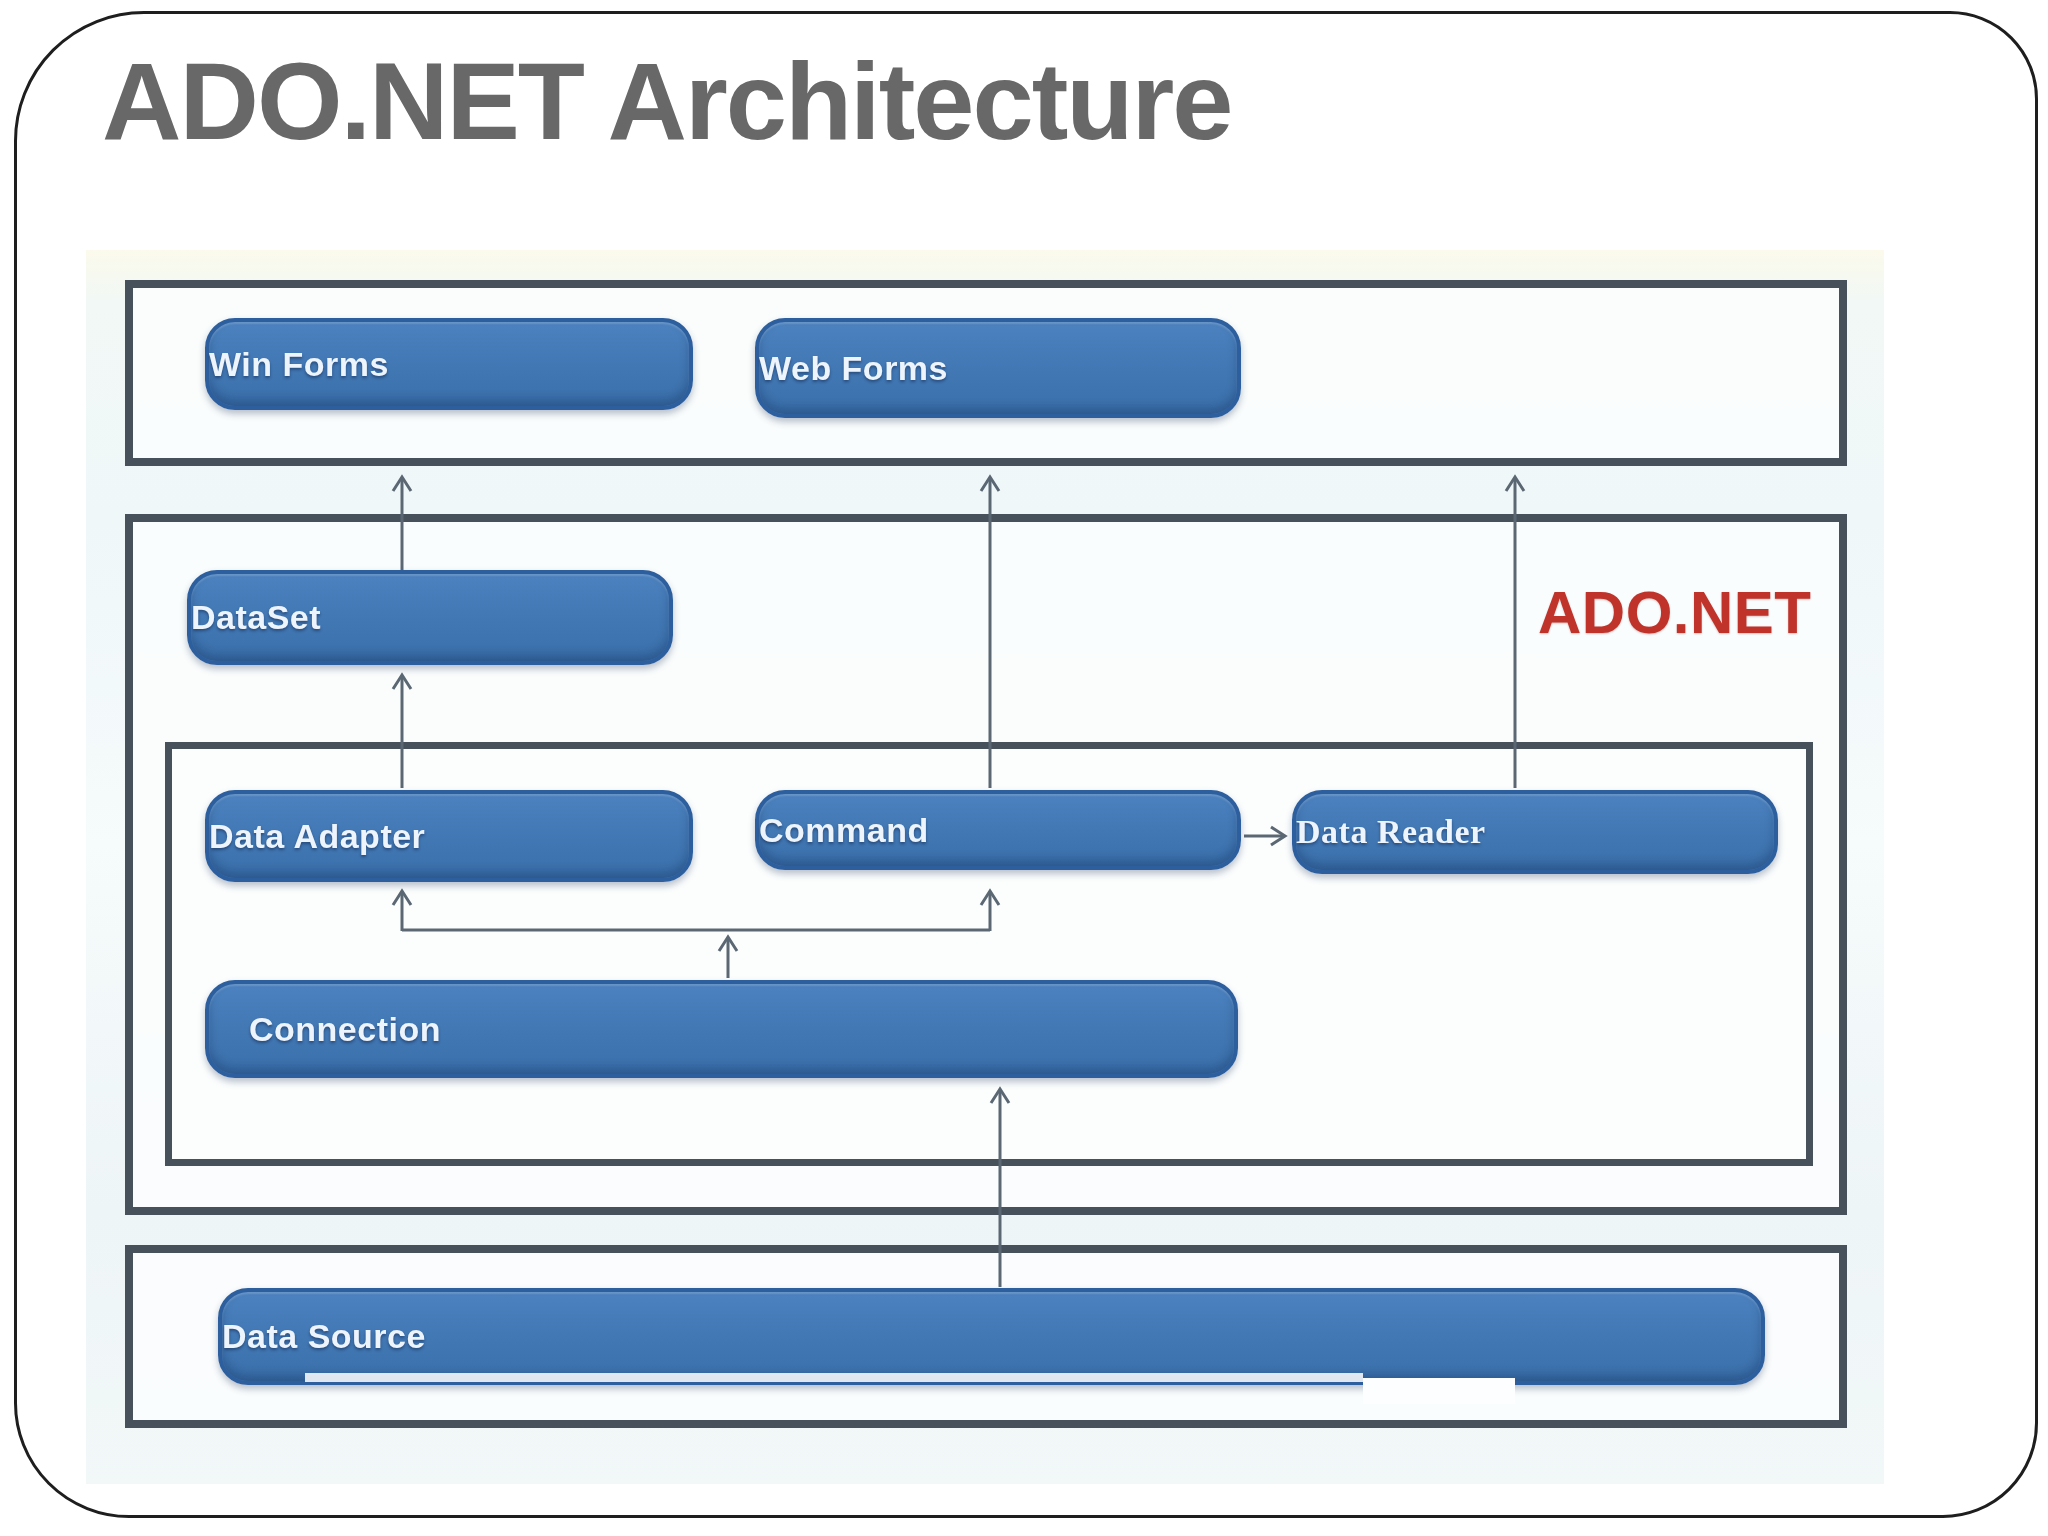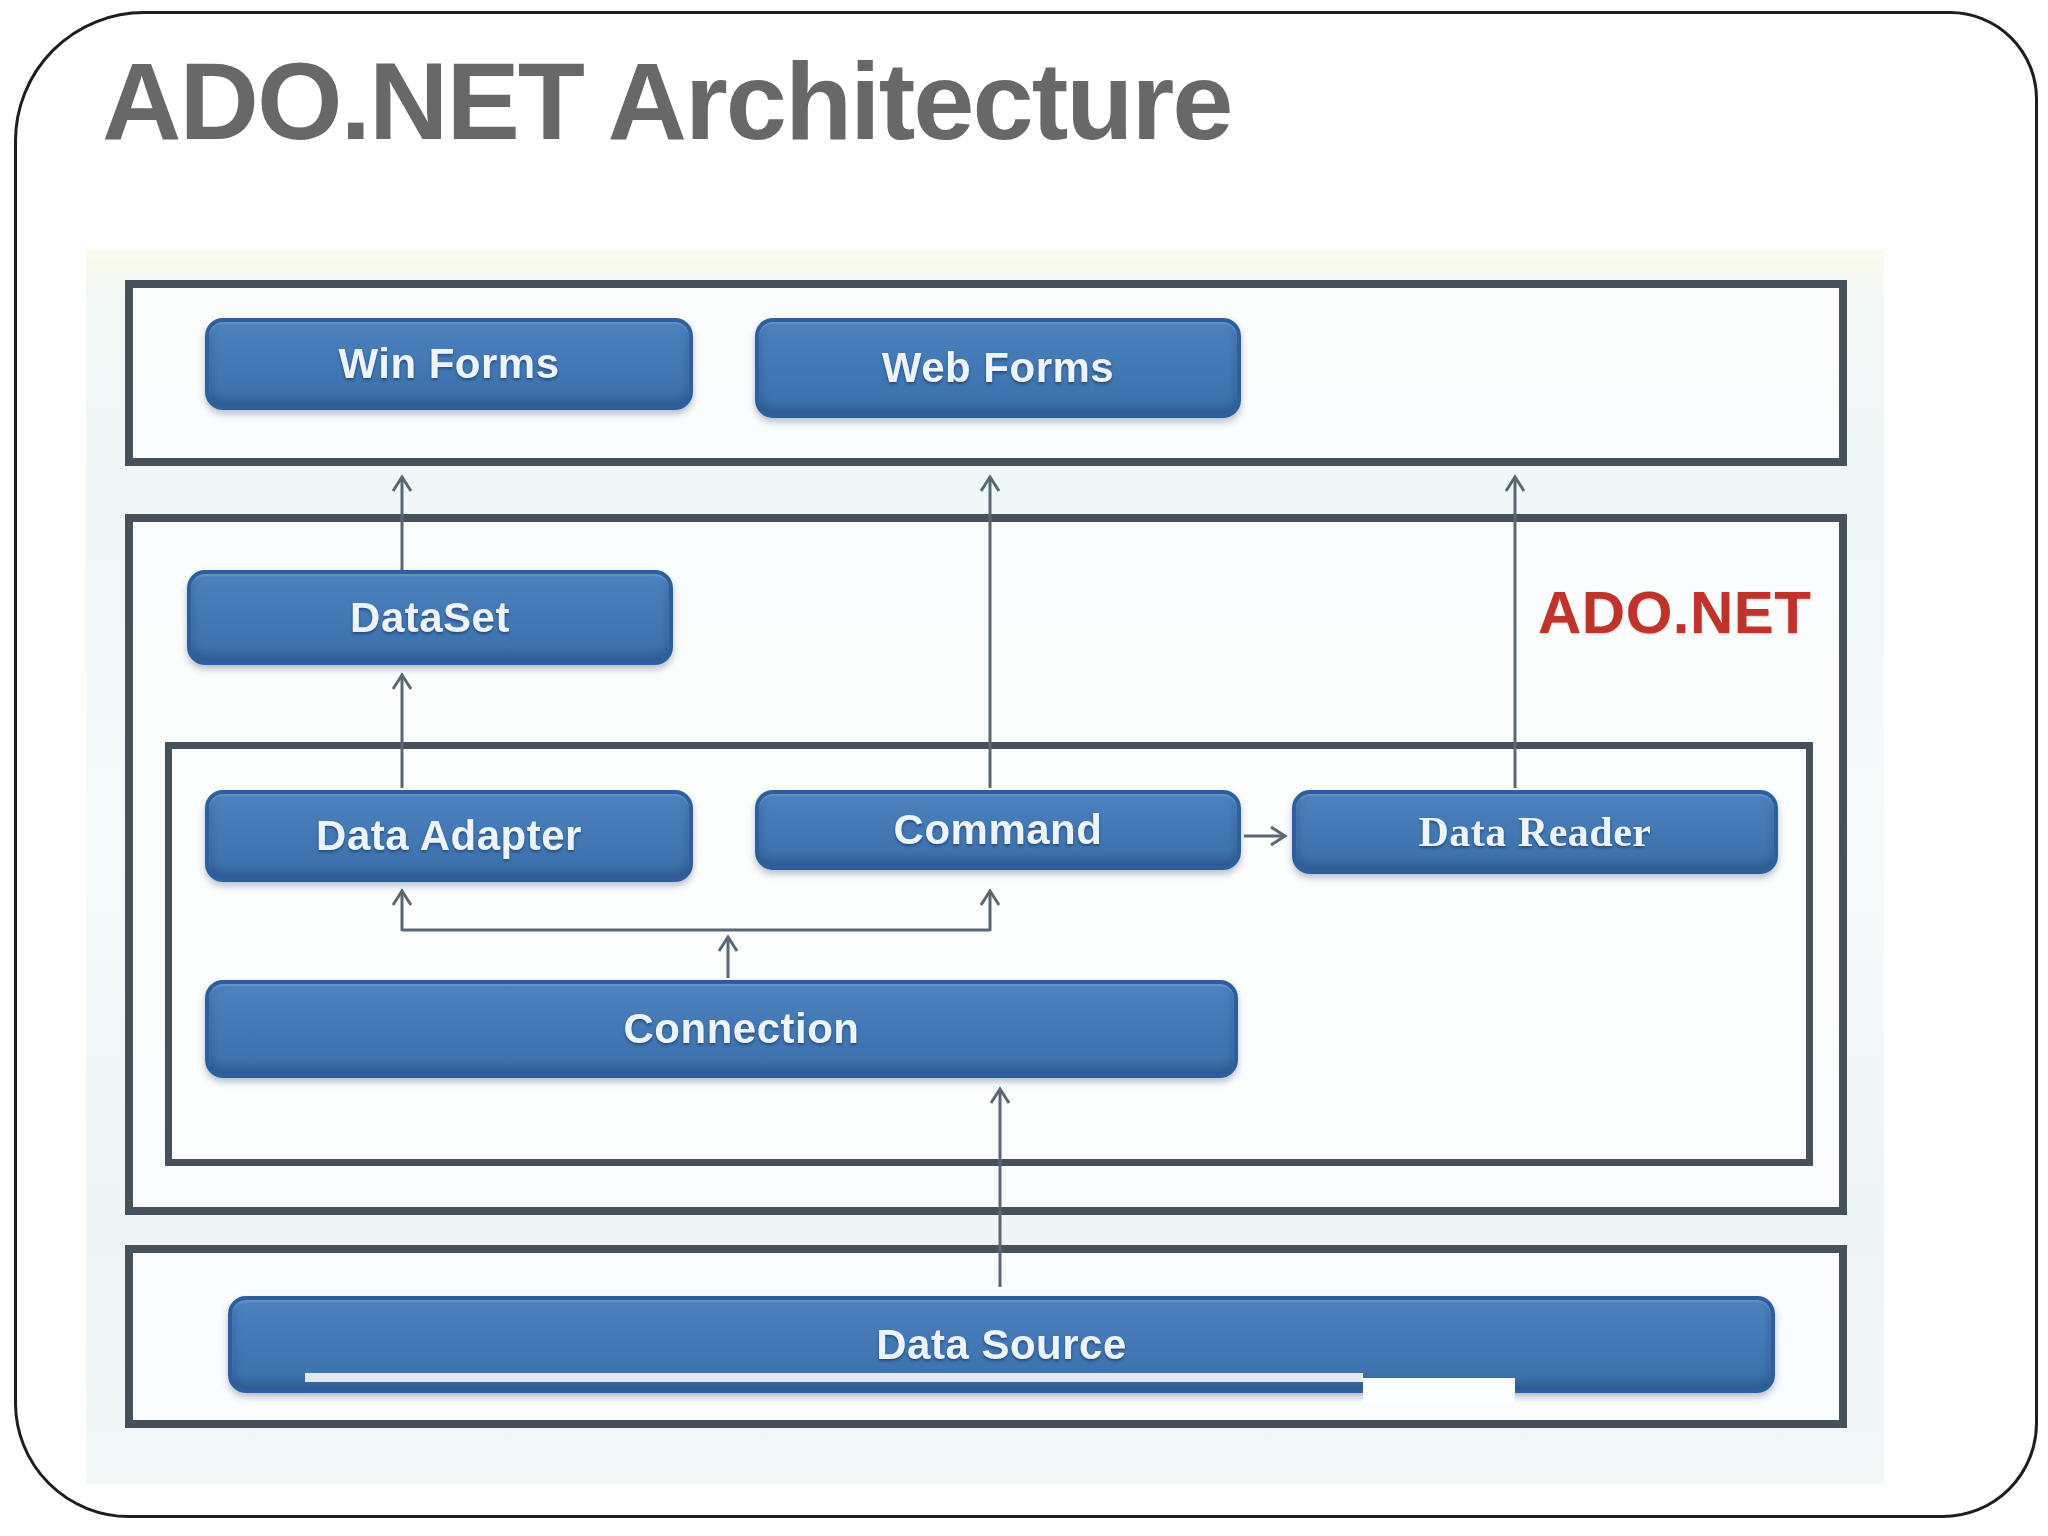--- a/index.html
+++ b/index.html
@@ -32,41 +32,41 @@
     background:rgba(252,254,254,0.8);z-index:2;
   }
   .forms-container{left:125px;top:280px;width:1722px;height:186px;}
   .adonet-container{left:125px;top:514px;width:1722px;height:701px;}
   .provider-container{left:165px;top:742px;width:1648px;height:424px;border-width:7px;z-index:3;}
   .source-container{left:125px;top:1245px;width:1722px;height:183px;}
 
   .arrows{position:absolute;left:0;top:0;width:2048px;height:1536px;z-index:4;pointer-events:none;}
 
   .bluebox{
-    position:absolute;display:flex;align-items:center;justify-content:center;
+    position:absolute;display:flex;align-items:center;
     background:linear-gradient(180deg,var(--box-fill-top,#4b82bf) 0%,#4177b3 55%,var(--box-fill-bottom,#3a70ab) 100%);
     border:4px solid var(--box-border,#2d5f9e);
-    border-radius:18px;
+    border-radius:30px;
     color:var(--box-text,#edf4fc);
-    font-size:42px;font-weight:700;letter-spacing:0.5px;white-space:nowrap;
+    font-size:34px;font-weight:700;letter-spacing:0.5px;white-space:nowrap;
     text-shadow:0 2px 3px rgba(10,25,60,.45);
     box-shadow:0 4px 7px rgba(30,50,90,.30),
                inset 0 -6px 10px rgba(10,30,70,.28),
                inset 0 2px 2px rgba(255,255,255,.18);
     z-index:5;
   }
   .box-win      {left:205px; top:318px; width:488px; height:92px;}
   .box-web      {left:755px; top:318px; width:486px; height:100px;}
   .box-others   {left:1292px;top:318px; width:486px; height:92px;}
   .box-dataset  {left:187px; top:570px; width:486px; height:95px;}
   .box-adapter  {left:205px; top:790px; width:488px; height:92px;}
   .box-command  {left:755px; top:790px; width:486px; height:80px;}
   .box-reader   {left:1292px;top:790px; width:486px; height:84px;font-family:Liberation Serif, serif;}
   .box-connection{left:205px;top:980px; width:1033px;height:98px;padding-left:40px;}
-  .box-source   {left:228px; top:1288px;width:1547px;height:97px;margin-top:8px;}
+  .box-source   {left:218px; top:1288px;width:1547px;height:97px;}
 
   .redlabel{
     position:absolute;color:var(--red-label,#bf332b);
     font-weight:700;font-size:60px;letter-spacing:0.5px;white-space:nowrap;
     text-shadow:0 1px 2px rgba(110,15,15,.25);z-index:6;
   }
   .label-adonet{left:1538px;top:578px;width:260px;text-align:center;}
   .label-provider{left:1360px;top:996px;width:380px;text-align:center;}
 
   .artifact{position:absolute;z-index:7;pointer-events:none;}

